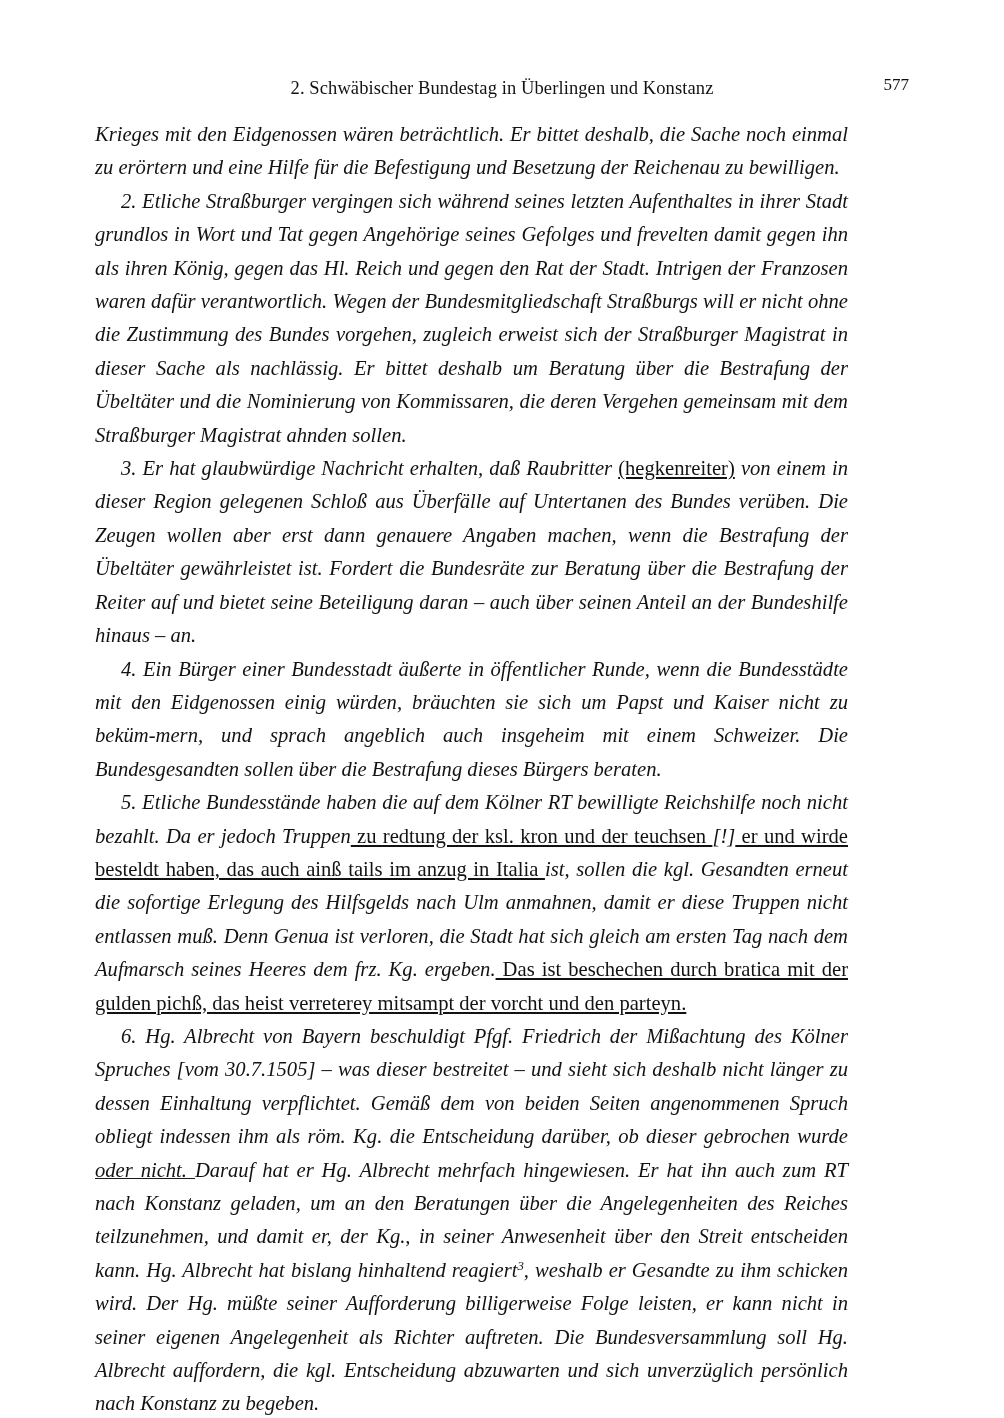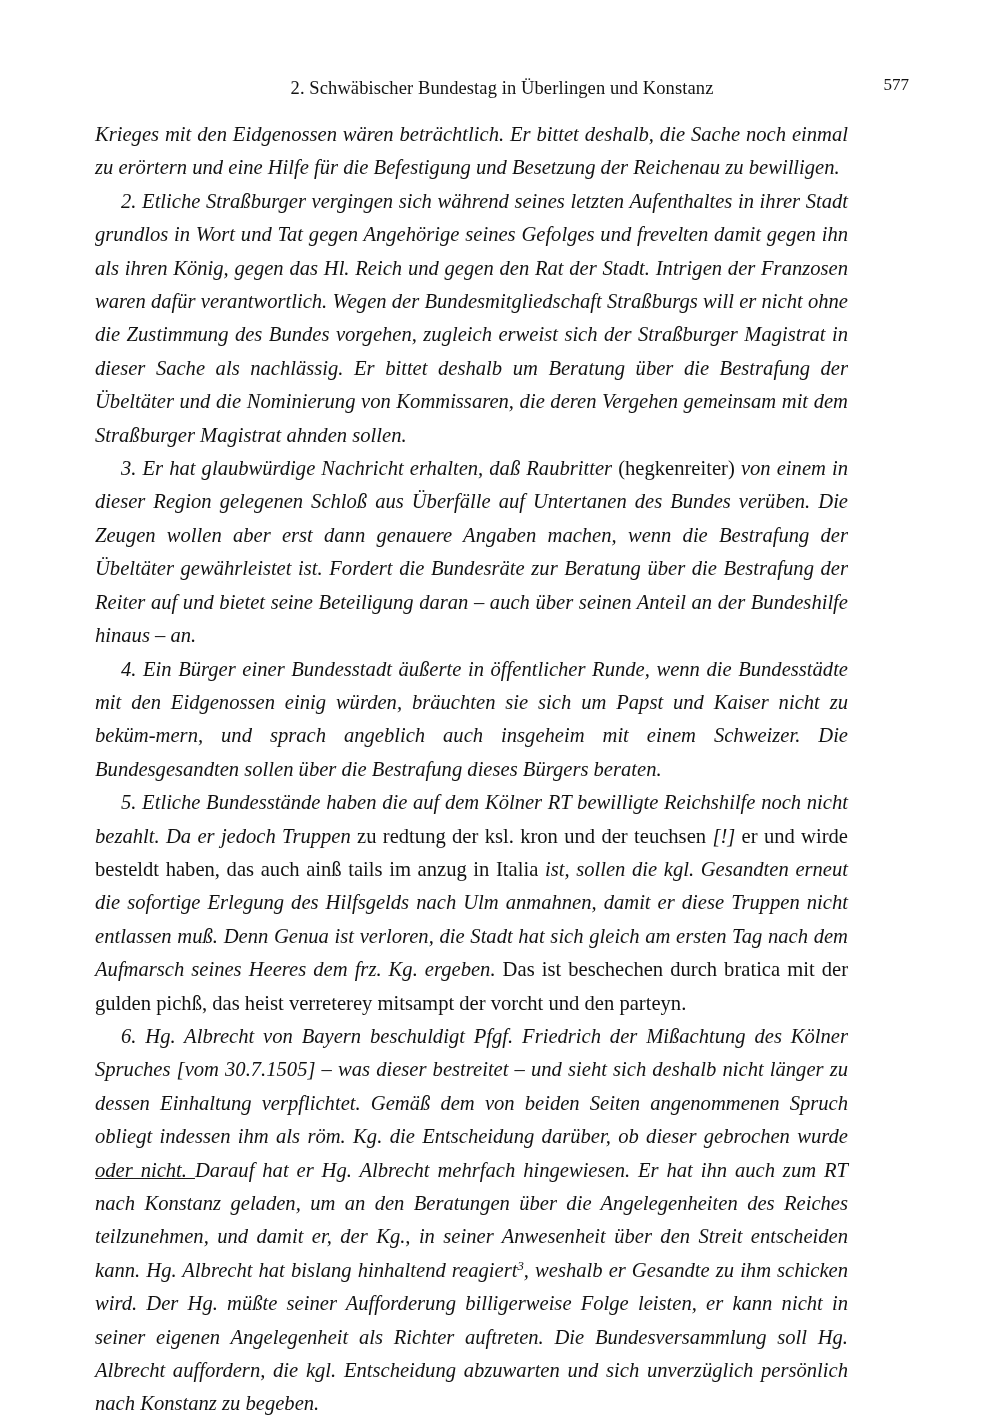--- a/index.html
+++ b/index.html
@@ -61,20 +61,21 @@
     text-align: justify;
     text-indent: 0;
     hyphens: none;
   }
   p.para.indent {
     text-indent: 26px;
   }
   
   .rom {
     font-style: normal;
+    text-decoration: underline;
   }
   .ital {
   }
   sup.fn {
     font-size: 0.62em;
     vertical-align: 0.52em;
     line-height: 0;
     font-style: italic;
   }
   sup.fn.rm {

